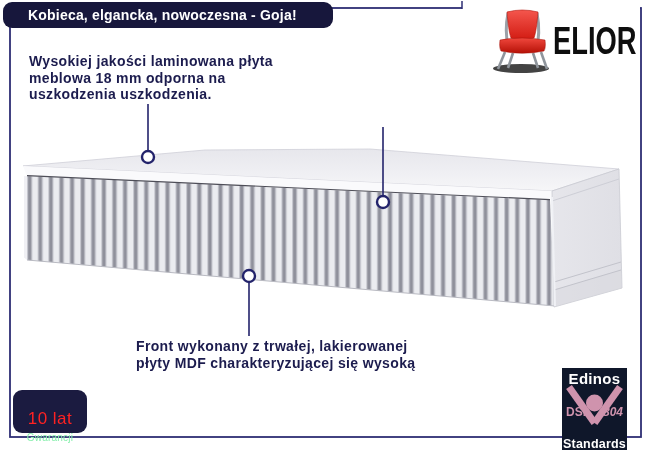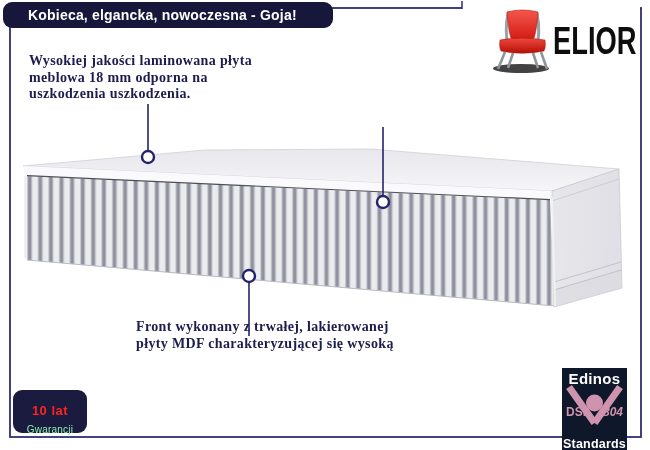--- a/index.html
+++ b/index.html
@@ -23,31 +23,31 @@
   .brand-text{
     position:absolute; left:553px; top:22px;
     font-size:39px; font-weight:bold; color:#0e0e0e; line-height:38px;
     transform:scaleX(.70); transform-origin:0 0; letter-spacing:0;
     z-index:3;
   }
 
   
   .ann{position:absolute; color:#1c1c4e; font-weight:bold; font-size:14px;
        line-height:16.5px; letter-spacing:.35px; z-index:3;}
-  .ann div{white-space:nowrap;font-family:Liberation Serif, serif;}
+  .ann div{white-space:nowrap;}
   .ann-material{left:29px; top:53px;}
   .ann-front{left:347px; top:97px;}
-  .ann-mdf{left:136px; top:319px;}
+  .ann-mdf{left:136px; top:338px;}
 
   
   .warranty{
     position:absolute; left:13px; top:390px; width:74px; height:43px;
     background:#1b1b40; border-radius:9px; text-align:center; z-index:3;
   }
-  .warranty-value{color:#ff2222; font-size:13px; font-weight:bold; line-height:22px; margin-top:10px; letter-spacing:.5px;}
+  .warranty-value{color:#ff2222; font-size:17px; font-weight:normal; line-height:22px; margin-top:18px; letter-spacing:.5px;}
   .warranty-label{color:#86efac; font-size:10px; font-weight:normal; line-height:16px; letter-spacing:.2px;}
 
   
   .standards{
     position:absolute; left:562px; top:368px; width:65px; height:85px;
     background:#0f172a; z-index:3;
   }
   .standards .glyph{position:absolute; left:0; top:0;}
   .std-brand{position:absolute; top:2px; left:0; width:100%; text-align:center;
              color:#ffffff; font-size:15px; font-weight:bold; letter-spacing:.3px;}

